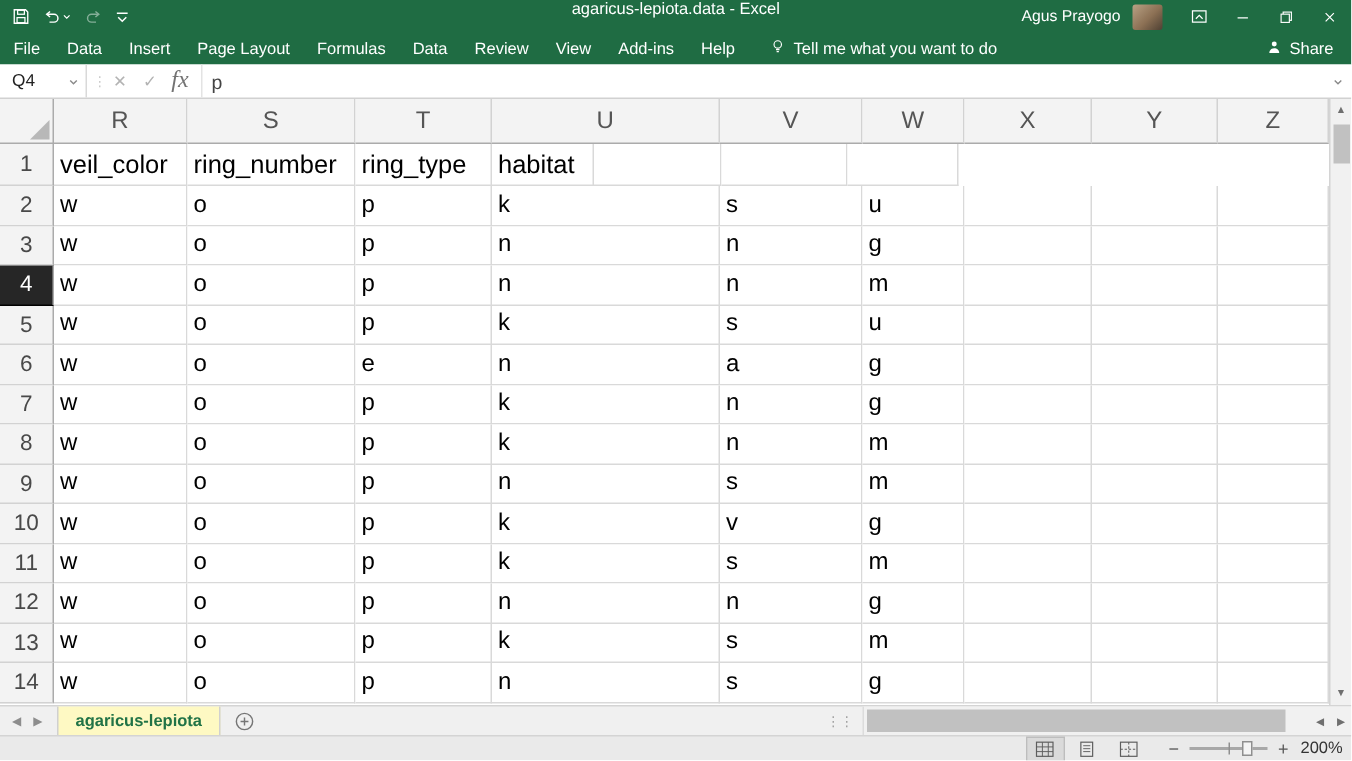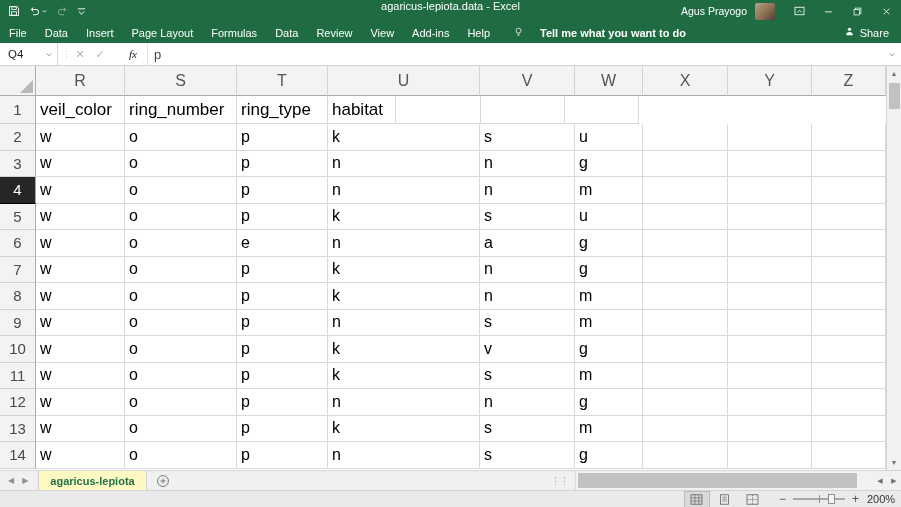--- a/index.html
+++ b/index.html
@@ -16,29 +16,29 @@
   .tb-title { position:absolute; left:0; right:0; text-align:center; font-size:11px; pointer-events:none; }
   .tb-right { margin-left:auto; display:flex; align-items:center; height:22px; }
   .tb-user { font-size:10.5px; margin-right:8px; }
   .avatar { width:20px; height:17px; border-radius:2px; background:linear-gradient(135deg,#b9a285 0%,#8c7054 55%,#4e4033 100%); margin-right:10px; display:inline-block; }
   .tb-btn { width:29px; height:22px; display:flex; align-items:center; justify-content:center; }
 
   
   .ribbonrow { flex:0 0 21px; background:var(--green,#1f6c43); display:flex; align-items:center; color:#fff; font-size:11px; }
   .rtabs { display:flex; align-items:center; height:100%; }
   .rtab { padding:0 9px; height:100%; display:flex; align-items:center; white-space:nowrap; cursor:default; }
-  .tellme { display:flex; align-items:center; gap:16px; margin-left:14px; white-space:nowrap;font-weight:bold; }
+  .tellme { display:flex; align-items:center; gap:5px; margin-left:14px; white-space:nowrap; }
   .share { margin-left:auto; display:flex; align-items:center; gap:5px; padding:0 12px; height:100%; }
 
   
   .formulabar { flex:0 0 23px; background:#fff; border-bottom:1px solid #d1d1d1; display:flex; align-items:stretch; font-size:11.5px; color:#444; }
   .namebox { flex:0 0 58px; display:flex; align-items:center; justify-content:space-between; padding:0 4px 0 8px; border-right:1px solid #d9d9d9; color:#222; }
   .fb-icons { display:flex; align-items:center; gap:0; border-right:1px solid #e3e3e3; padding:0 4px; }
   .fb-ic { width:20px; text-align:center; font-size:11px; color:#b3b3b3; }
-  .fb-fx { font-style:italic; font-family:"Liberation Serif", serif; color:#0f172a; font-size:11px;margin-left:13px; }
+  .fb-fx { font-style:italic; font-family:"Liberation Serif", serif; color:#737373; font-size:16px; }
   .fb-dots { color:#c9c9c9; font-size:9px; width:8px; }
   .fb-content { flex:1; display:flex; align-items:center; padding-left:6px; color:#444; font-size:13px; }
   .fb-expand { flex:0 0 18px; display:flex; align-items:center; justify-content:center; color:#8a8a8a; font-size:9px; }
 
   
   .gridwrap { flex:1 1 auto; min-height:0; display:flex; background:#fff; }
   .sheetarea { flex:1 1 auto; overflow:hidden; }
   .colrow { display:flex; height:30px; }
   .corner { flex:0 0 36px; background:#f3f3f3; border-right:1px solid #ababab; border-bottom:1px solid #ababab; position:relative; }
   .corner::after { content:""; position:absolute; right:2px; bottom:2px; border-style:solid; border-width:0 0 13px 13px; border-color:transparent transparent #b8b8b8 transparent; }

